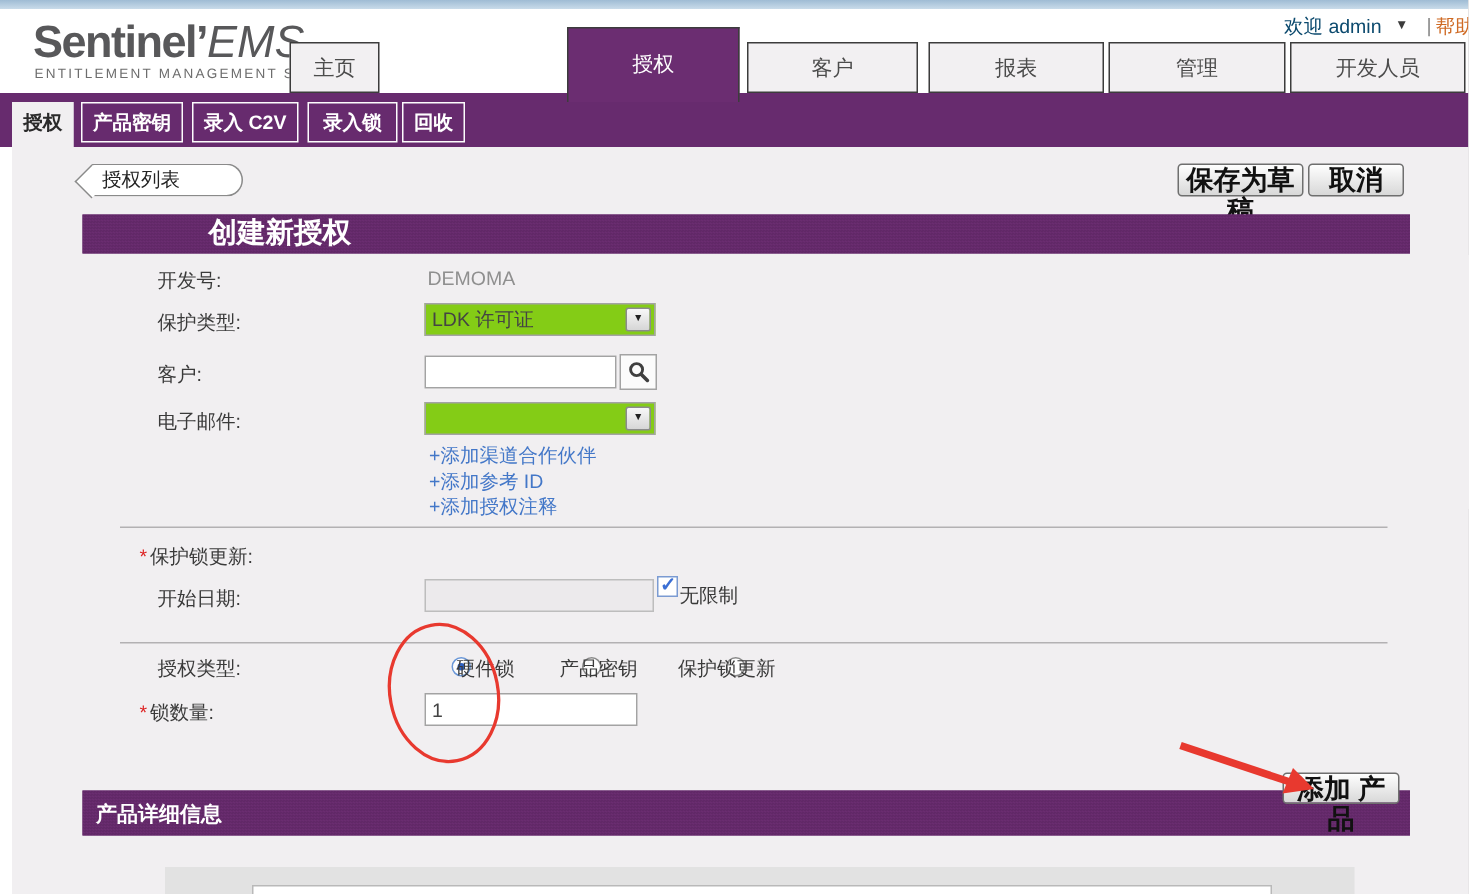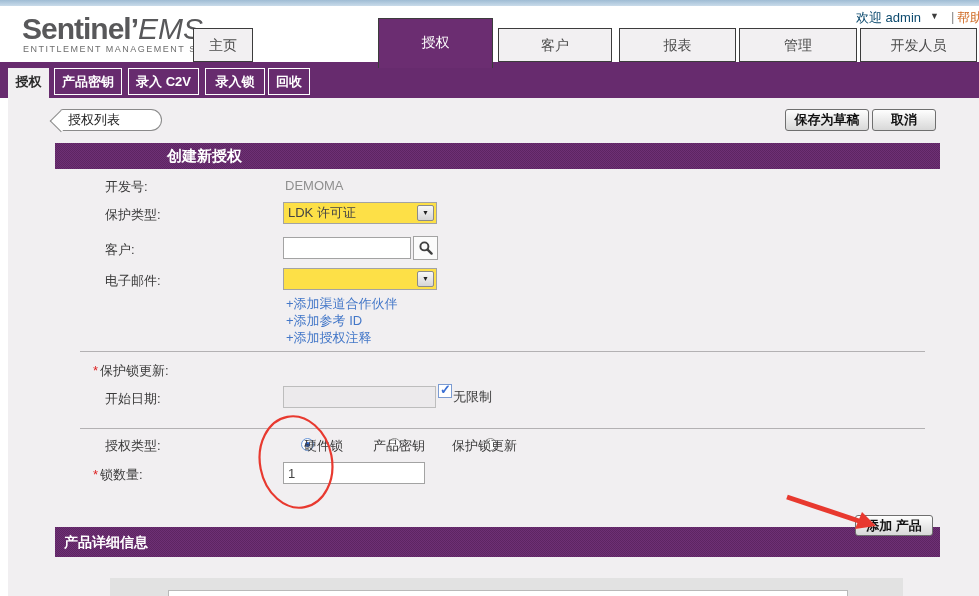--- a/index.html
+++ b/index.html
@@ -40,43 +40,43 @@
   
   .back-btn{ left:60px; top:109px; width:102px; height:22px; background:#fff;
      border:1px solid #8a8a8a; border-left:none; border-radius:3px 11px 11px 3px;
      font-size:13px; color:#222; line-height:20px; padding-left:8px; cursor:pointer;}
   .back-btn::before{ content:""; position:absolute; left:-7px; top:2.6px; width:15px; height:15px;
      background:#fff; border-left:1px solid #8a8a8a; border-bottom:1px solid #8a8a8a;
      transform:rotate(45deg); z-index:0;}
   .back-btn span{ position:relative; z-index:1;}
 
   .gbtn{ height:22px; background:linear-gradient(#fefefe,#d8d8d8); border:1px solid #6f6f6f;
-     border-radius:3px; font-size:13px; font-weight:bold; color:#111; text-align:center;
+     border-radius:3px; font-size:18px; font-weight:bold; color:#111; text-align:center;
      line-height:20px; cursor:pointer;}
   .btn-save{ left:785px; top:109px; width:84px;}
   .btn-cancel{ left:872px; top:109px; width:64px;}
 
   .purple-bar{ background-color:#662a6c;
      background-image:conic-gradient(#6e3075 25%, #5d2562 0 50%, #6e3075 0 75%, #5d2562 0);
      background-size:2px 2px; color:#fff; font-weight:bold;}
-  .create-bar{ left:55px; top:143px; width:885px; height:26px; font-size:15px;
-     line-height:26px; padding-left:112px;}
+  .create-bar{ left:55px; top:143px; width:885px; height:26px; font-size:19px;
+     line-height:26px; padding-left:84px;}
   .product-bar{ left:55px; top:527px; width:885px; height:30px; font-size:14px;
      line-height:30px; padding-left:9px;}
 
   .flabel{ font-size:13px; color:#3a3a3a; white-space:nowrap;}
   .req{ color:#d22; margin-right:2px;}
   .fvalue{ font-size:13px; color:#8f8f8f;}
 
   .tinput{ height:22px; background:#fff; border:1px solid #a3a3a3; font-size:13px;
      color:#444; padding:0 4px; line-height:20px;}
   .tinput:disabled, .tinput.disabled{ background:#eceaec; border-color:#bdbdbd;}
   input.tinput{ outline:none; }
 
-  .select{ height:22px; background:#fde047; border:1px solid #a3a3a3; display:flex;
+  .select{ height:22px; background:#84cc16; border:1px solid #a3a3a3; display:flex;
      align-items:center; cursor:pointer;}
   .select .val{ flex:1; font-size:13px; color:#444; padding-left:4px; white-space:nowrap; overflow:hidden;}
   .select .arrow-btn{ width:17px; height:16px; margin:2px; background:linear-gradient(#f8f8f8,#d6d6d6);
      border:1px solid #8b8b8b; border-radius:2px; font-size:7px; color:#222; text-align:center;
      line-height:14px; flex:0 0 auto;}
 
   .search-btn{ left:413px; top:236px; width:25px; height:24px; background:#fbfbfb;
      border:1px solid #a3a3a3; cursor:pointer; display:flex; align-items:center; justify-content:center;}
 
   .add-link{ font-size:13px; color:#4377c8; cursor:pointer; white-space:nowrap;}

